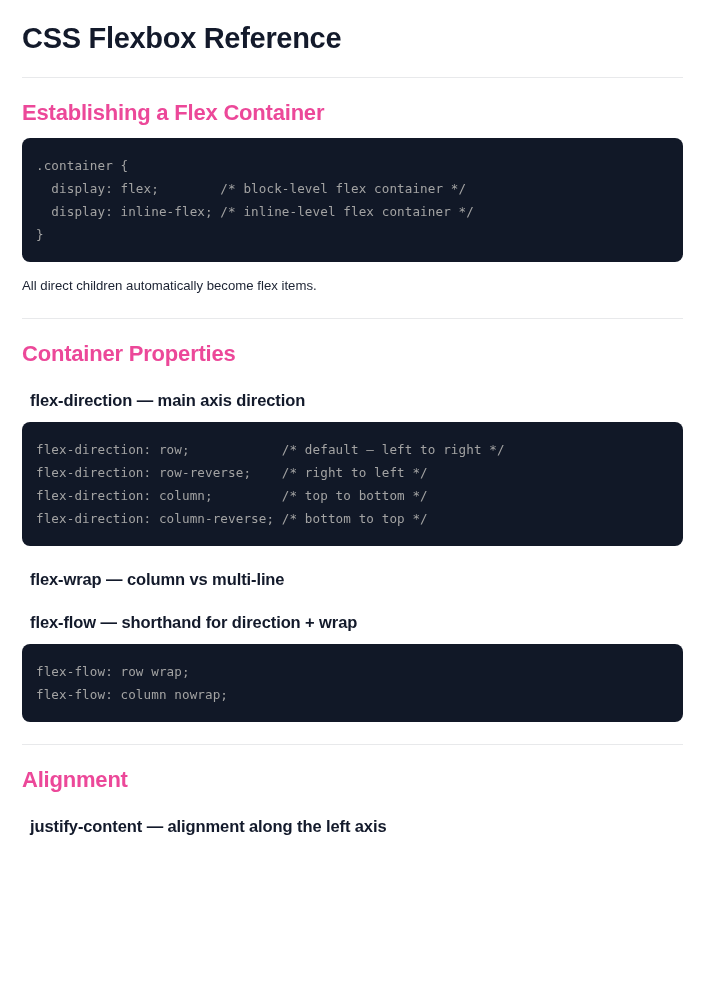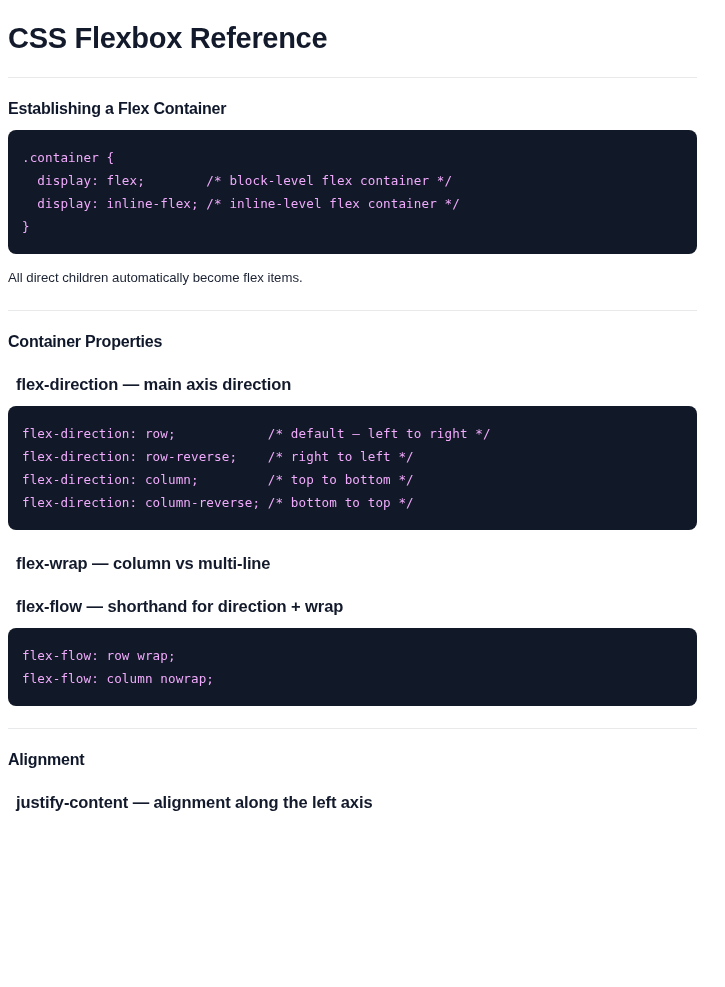--- a/index.html
+++ b/index.html
@@ -10,54 +10,54 @@
   }
   body {
     width: 725px;
     height: 987px;
     overflow: hidden;
     font-family: "Liberation Sans", sans-serif;
     color: #11182a;
     -webkit-font-smoothing: antialiased;
   }
   .page {
-    padding: 0 8px;
+    padding: 0 22px;
     width: 705px;
   }
   h1.doc-title {
     font-size: 29px;
     line-height: 1.15;
     font-weight: bold;
     letter-spacing: -0.3px;
     margin: 22px 0 0 0;
     color: #131a2b;
   }
   hr.rule {
     border: 0;
     border-top: 1px solid #e8e9eb;
     margin: 22px 0 0 0;
     height: 0;
   }
   h2.section {
-    font-size: 16px;
+    font-size: 22px;
     font-weight: bold;
     letter-spacing: -0.2px;
     margin: 22px 0 0 0;
-    color: #0f172a;
+    color: #ec4899;
   }
   h3.subsection {
     font-size: 16.5px;
     font-weight: bold;
     letter-spacing: -0.1px;
     margin: 24px 0 0 8px;
     color: #131a2b;
   }
   pre.code-block {
     background: #111827;
-    color: #f0abfc;
+    color: #a3a3a3;
     border-radius: 8px;
     margin: 12px 0 0 0;
     padding: 16px 14px 16px 14px;
     font-family: "DejaVu Sans Mono", "Liberation Mono", monospace;
     font-size: 12.6px;
     line-height: 1.83;
     white-space: pre;
     overflow: hidden;
     letter-spacing: 0.1px;
   }

